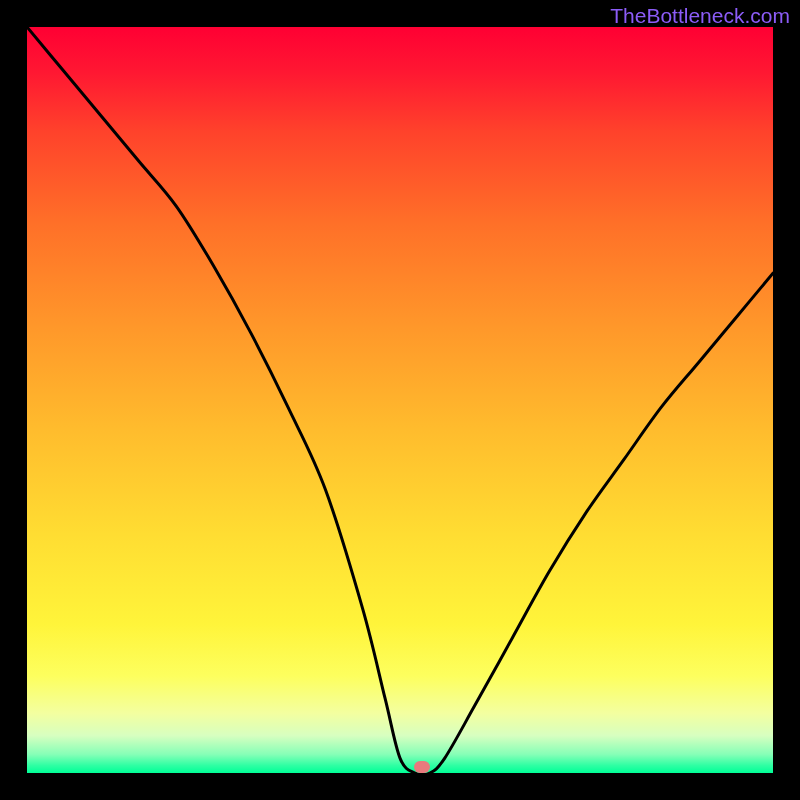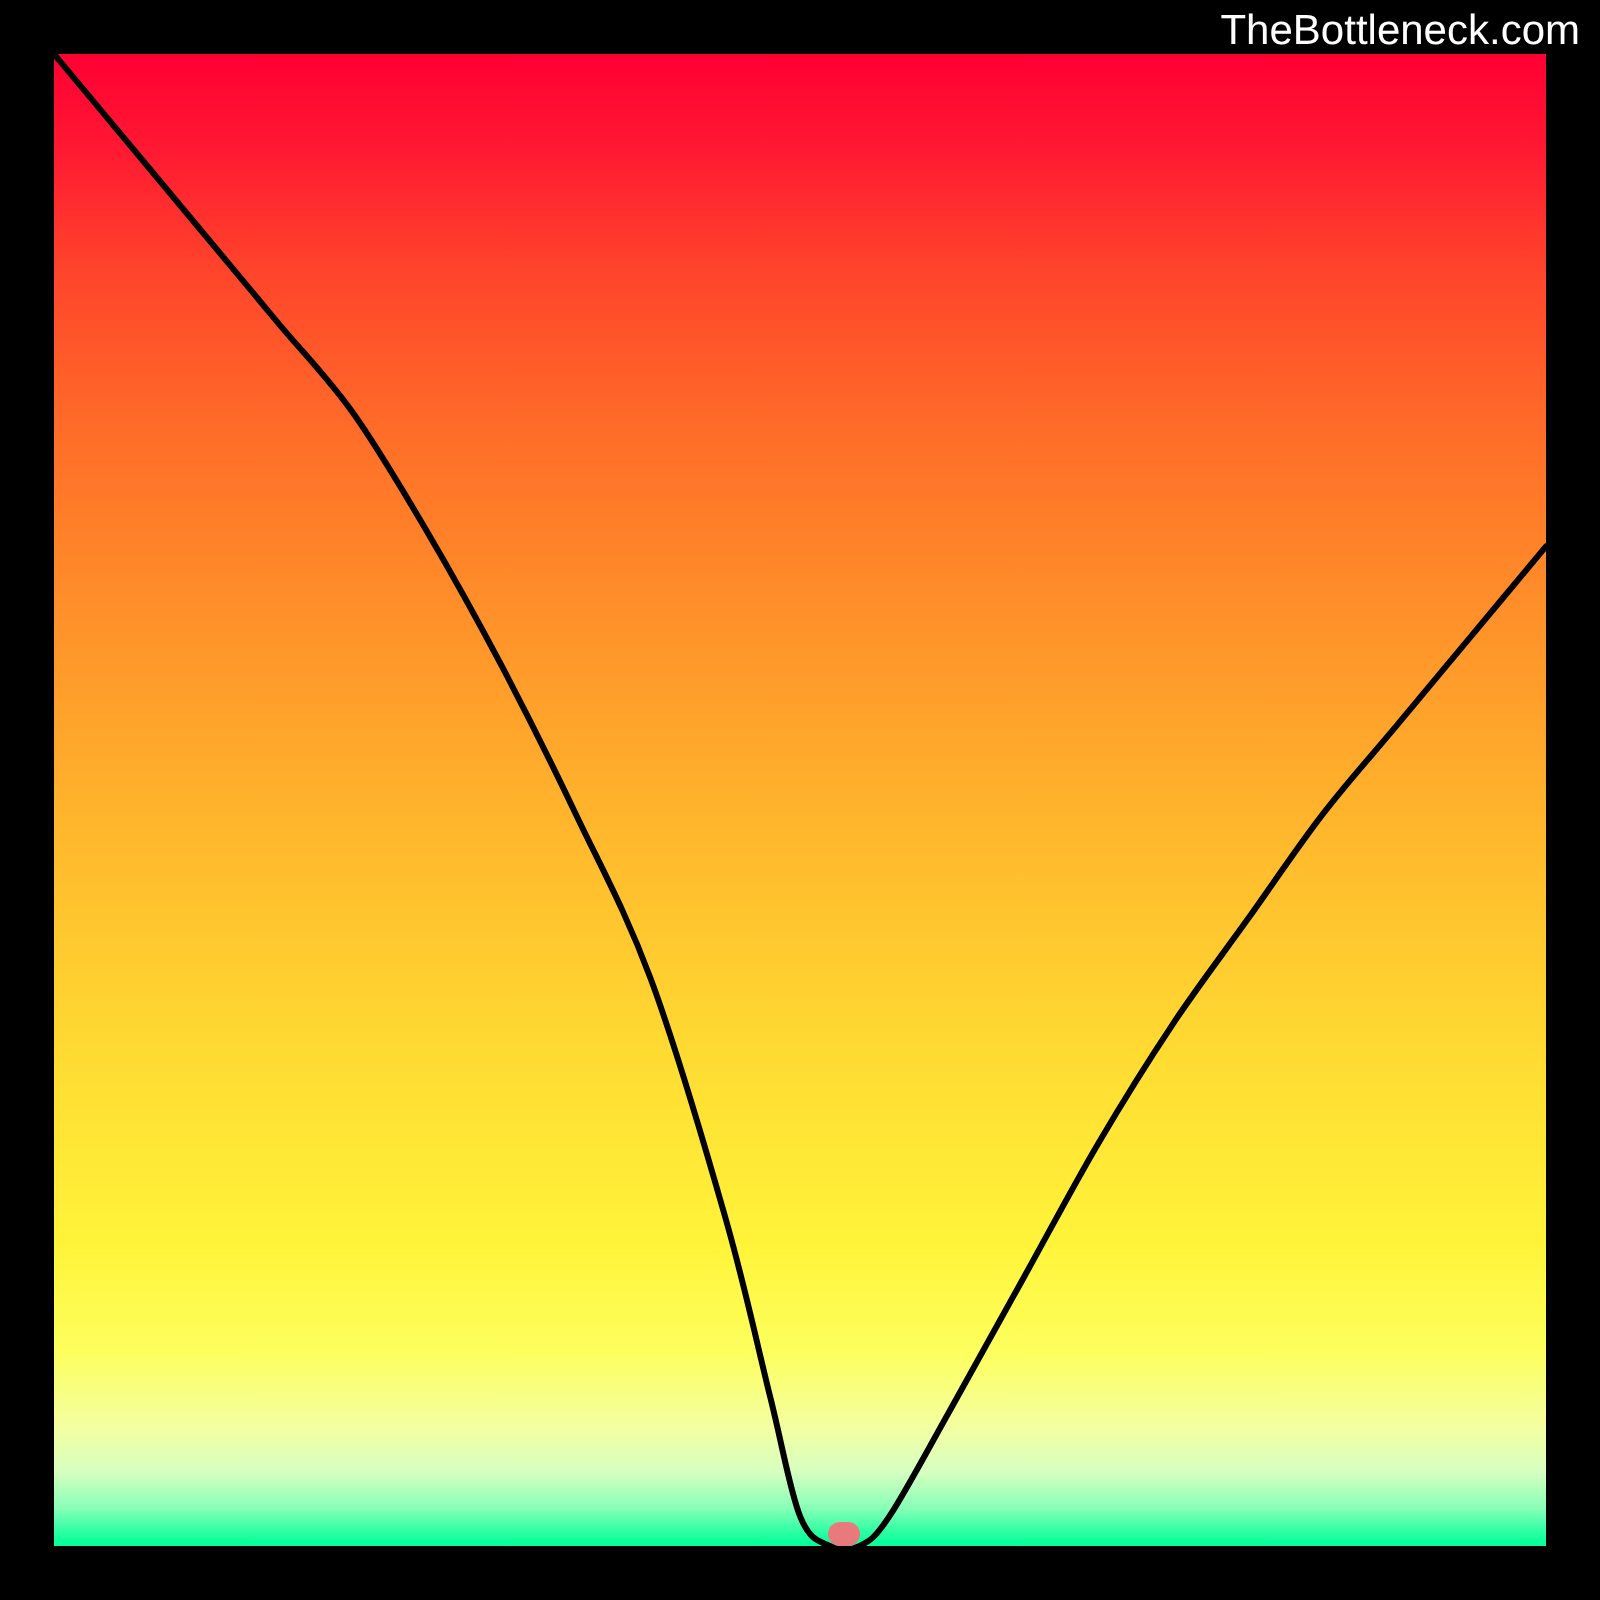--- a/index.html
+++ b/index.html
@@ -8,21 +8,21 @@
     height: 800px;
     background: #000;
     position: relative;
     font-family: Arial, sans-serif;
     overflow: hidden;
   }
   .watermark {
     position: absolute;
     top: 4px;
     right: 10px;
-    color: #ffffff;
+    color: #8b5cf6;
     font-size: 21px;
     font-weight: 500;
     z-index: 10;
   }
   .chart-area {
     position: absolute;
     left: 27px;
     top: 27px;
     width: 746px;
     height: 746px;

